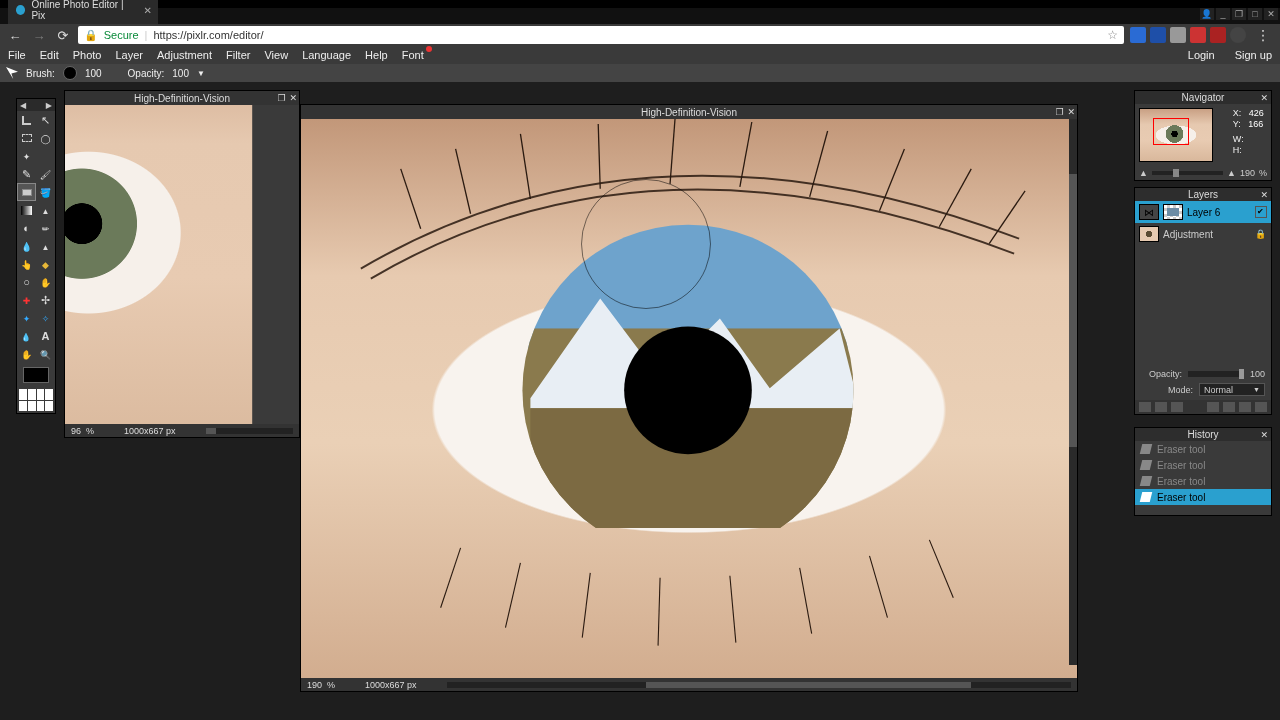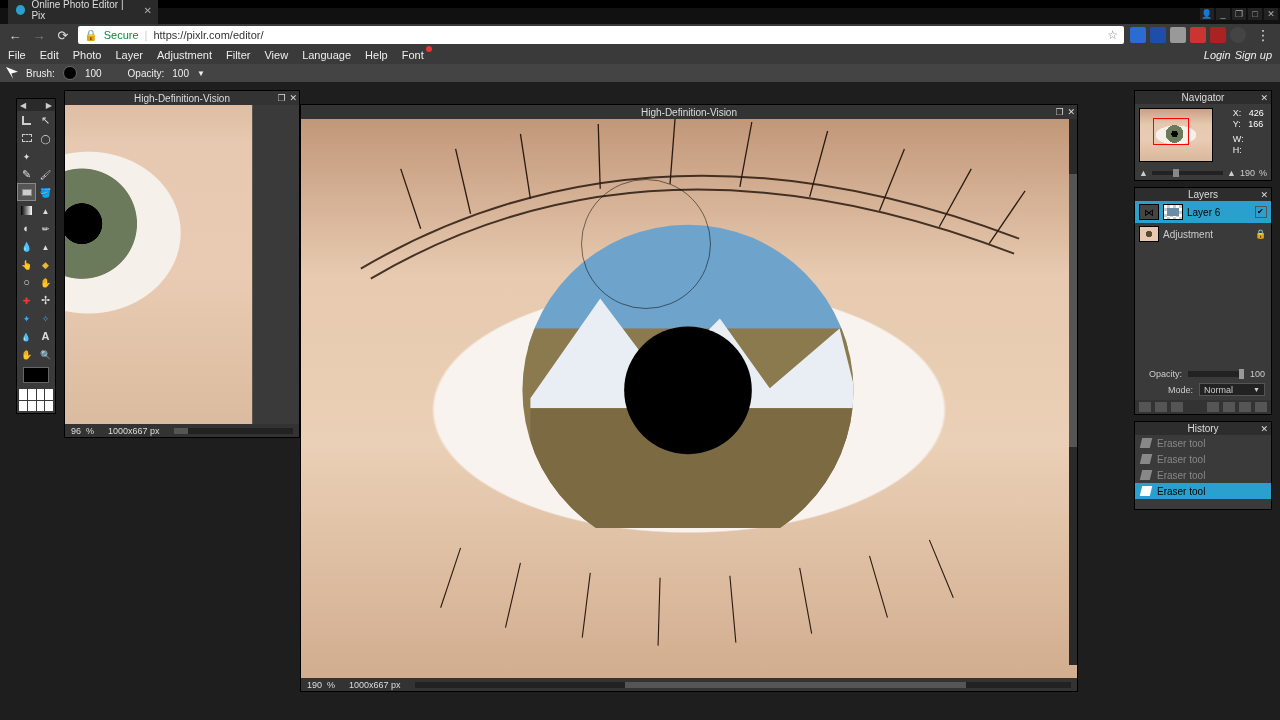--- a/index.html
+++ b/index.html
@@ -19,21 +19,21 @@
 .nav-btn { width:18px; height:18px; color:#ddd; display:flex; align-items:center; justify-content:center; font-size:13px; }
 .url-box { flex:1; height:18px; background:#fff; border-radius:2px; display:flex; align-items:center; padding:0 6px; gap:6px; color:#333; font-size:11px;}
 .url-box .secure { color:#0a8a3a;text-align:center; }
 .url-box .star { margin-left:auto; color:#888; font-size:12px;}
 .ext { display:flex; gap:4px; align-items:center;}
 .ext div { width:16px; height:16px; border-radius:2px;}
 .addr-bar .menu-dots { color:#ddd; font-size:14px; padding:0 4px;}
 
 
 .app-menu { height:18px; background:#3a3a3a; display:flex; align-items:center; padding:0 8px; gap:14px; color:#eee; font-size:11px;}
-.app-menu .right { margin-left:auto; display:flex; gap:4px;font-style:italic;}
+.app-menu .right { margin-left:auto; display:flex; gap:20px;}
 .font-badge { position:relative; }
 .font-badge::after { content:""; position:absolute; top:-3px; right:-8px; width:6px; height:6px; background:#e33; border-radius:50%; }
 
 
 .tool-opts { height:18px; background:#444; display:flex; align-items:center; padding:0 6px; gap:8px; color:#eee; font-size:10px;}
 .brush-dot { width:14px; height:14px; background:#000; border-radius:50%; border:1px solid #666;}
 .opac-arrow { font-size:8px;}
 .cursor-icon { width:12px; height:12px; background:#fff; clip-path:polygon(0 0,100% 40%,45% 55%,60% 100%,0 0); }
 
 
@@ -48,21 +48,21 @@
 .swatch { height:24px; display:flex; align-items:center; justify-content:center;}
 .swatch-inner { width:26px; height:16px; background:#000; border:1px solid #666;}
 .palette { height:26px; display:grid; grid-template-columns:repeat(4,1fr); grid-template-rows:repeat(2,1fr); gap:1px; padding:2px;}
 .palette div { background:#fff;}
 
 
 .doc { position:absolute; background:#3a3a3a; border:1px solid #000; display:flex; flex-direction:column;}
 .doc-title { height:14px; background:#333; color:#ddd; font-size:10px; display:flex; align-items:center; justify-content:center; position:relative;}
 .doc-title .wbtn { position:absolute; right:2px; display:flex; gap:4px; font-size:9px;}
 .doc-canvas { flex:1; position:relative; overflow:hidden;}
-.doc-status { height:13px; background:#333; display:flex; align-items:center; gap:14px; padding:0 6px; font-size:9px; color:#ddd;}
+.doc-status { height:13px; background:#333; display:flex; align-items:center; gap:30px; padding:0 6px; font-size:9px; color:#ddd;}
 .doc-status .track { flex:1; height:6px; background:#222; position:relative;}
 .doc-status .thumb { position:absolute; height:6px; background:#555; }
 
 
 .eye-bg { position:absolute; inset:0; background:
   radial-gradient(circle at 48% 48%, #000 0 7%, transparent 7.2%),
   radial-gradient(circle at 48% 48%, #6b7a5a 0 19%, transparent 19.3%),
   radial-gradient(ellipse 70% 45% at 50% 50%, #f6f0ea 0 40%, transparent 40.5%),
   linear-gradient(180deg,#c9a084 0%, #e6c9b0 30%, #e8cbb2 60%, #d9b89c 100%);
 }
@@ -461,21 +461,21 @@
         <span></span>
         <span></span>
         <span></span>
         <span class="gap"></span>
         <span></span>
         <span></span>
         <span></span>
       </div>
     </div>
 
-    <div class="panel" style="margin-top:6px">
+    <div class="panel" style="margin-top:12px">
       <div class="panel-hd">
           <span>History</span>
           <span class="x">✕</span>
         </div>
       <div class="hist-row">
           <div class="h-icon"></div>
           <span>Eraser tool</span>
         </div>
       <div class="hist-row">
           <div class="h-icon"></div>

